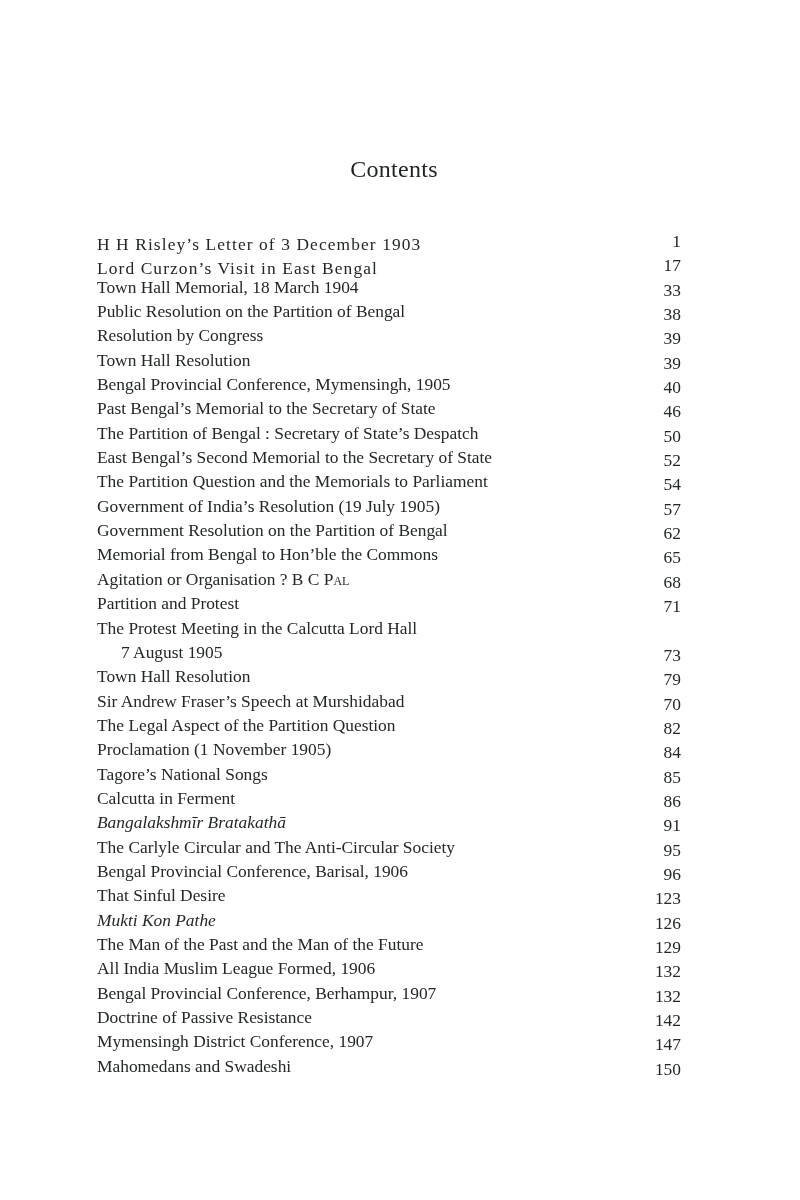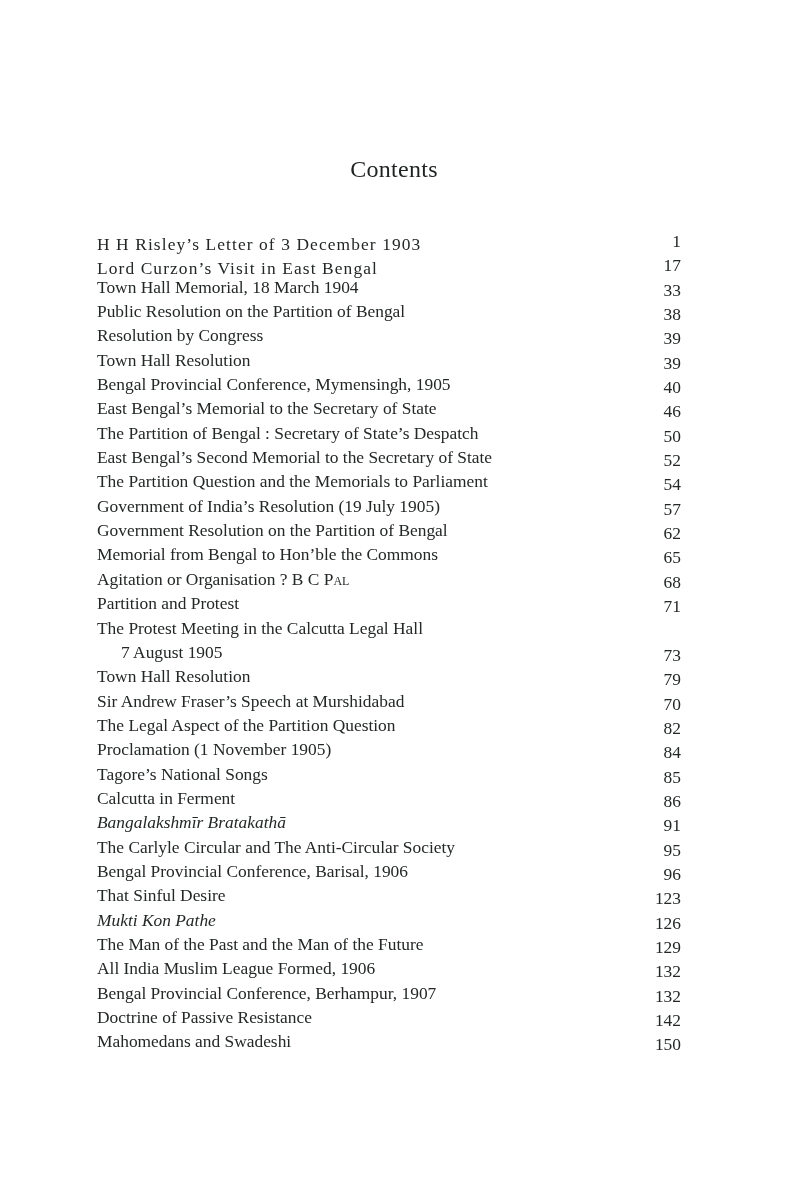--- a/index.html
+++ b/index.html
@@ -104,21 +104,21 @@
     </li>
     <li>
       <span class="entry-title">Town Hall Resolution</span>
       <span class="entry-page">39</span>
     </li>
     <li>
       <span class="entry-title">Bengal Provincial Conference, Mymensingh, 1905</span>
       <span class="entry-page">40</span>
     </li>
     <li>
-      <span class="entry-title">East Bengal’s Memorial to the Secretary of State</span>
+      <span class="entry-title">Past Bengal’s Memorial to the Secretary of State</span>
       <span class="entry-page">46</span>
     </li>
     <li>
       <span class="entry-title">The Partition of Bengal : Secretary of State’s Despatch</span>
       <span class="entry-page">50</span>
     </li>
     <li>
       <span class="entry-title">East Bengal’s Second Memorial to the Secretary of State</span>
       <span class="entry-page">52</span>
     </li>
@@ -140,21 +140,21 @@
     </li>
     <li>
       <span class="entry-title"><span>Agitation or Organisation ?  B C</span> <span class="smallcaps">Pal</span></span>
       <span class="entry-page">68</span>
     </li>
     <li>
       <span class="entry-title">Partition and Protest</span>
       <span class="entry-page">71</span>
     </li>
     <li class="cont">
-      <span class="entry-title">The Protest Meeting in the Calcutta Legal Hall</span>
+      <span class="entry-title">The Protest Meeting in the Calcutta Lord Hall</span>
       <span class="entry-page"></span>
     </li>
     <li class="indent">
       <span class="entry-title">7 August 1905</span>
       <span class="entry-page">73</span>
     </li>
     <li>
       <span class="entry-title">Town Hall Resolution</span>
       <span class="entry-page">79</span>
     </li>
@@ -206,19 +206,23 @@
       <span class="entry-title">All India Muslim League Formed, 1906</span>
       <span class="entry-page">132</span>
     </li>
     <li>
       <span class="entry-title">Bengal Provincial Conference, Berhampur, 1907</span>
       <span class="entry-page">132</span>
     </li>
     <li>
       <span class="entry-title">Doctrine of Passive Resistance</span>
       <span class="entry-page">142</span>
+    </li>
+    <li>
+      <span class="entry-title">Mymensingh District Conference, 1907</span>
+      <span class="entry-page">147</span>
     </li>
     <li>
       <span class="entry-title">Mahomedans and Swadeshi</span>
       <span class="entry-page">150</span>
     </li>
   </ul>
 </div>
 
 </body></html>

